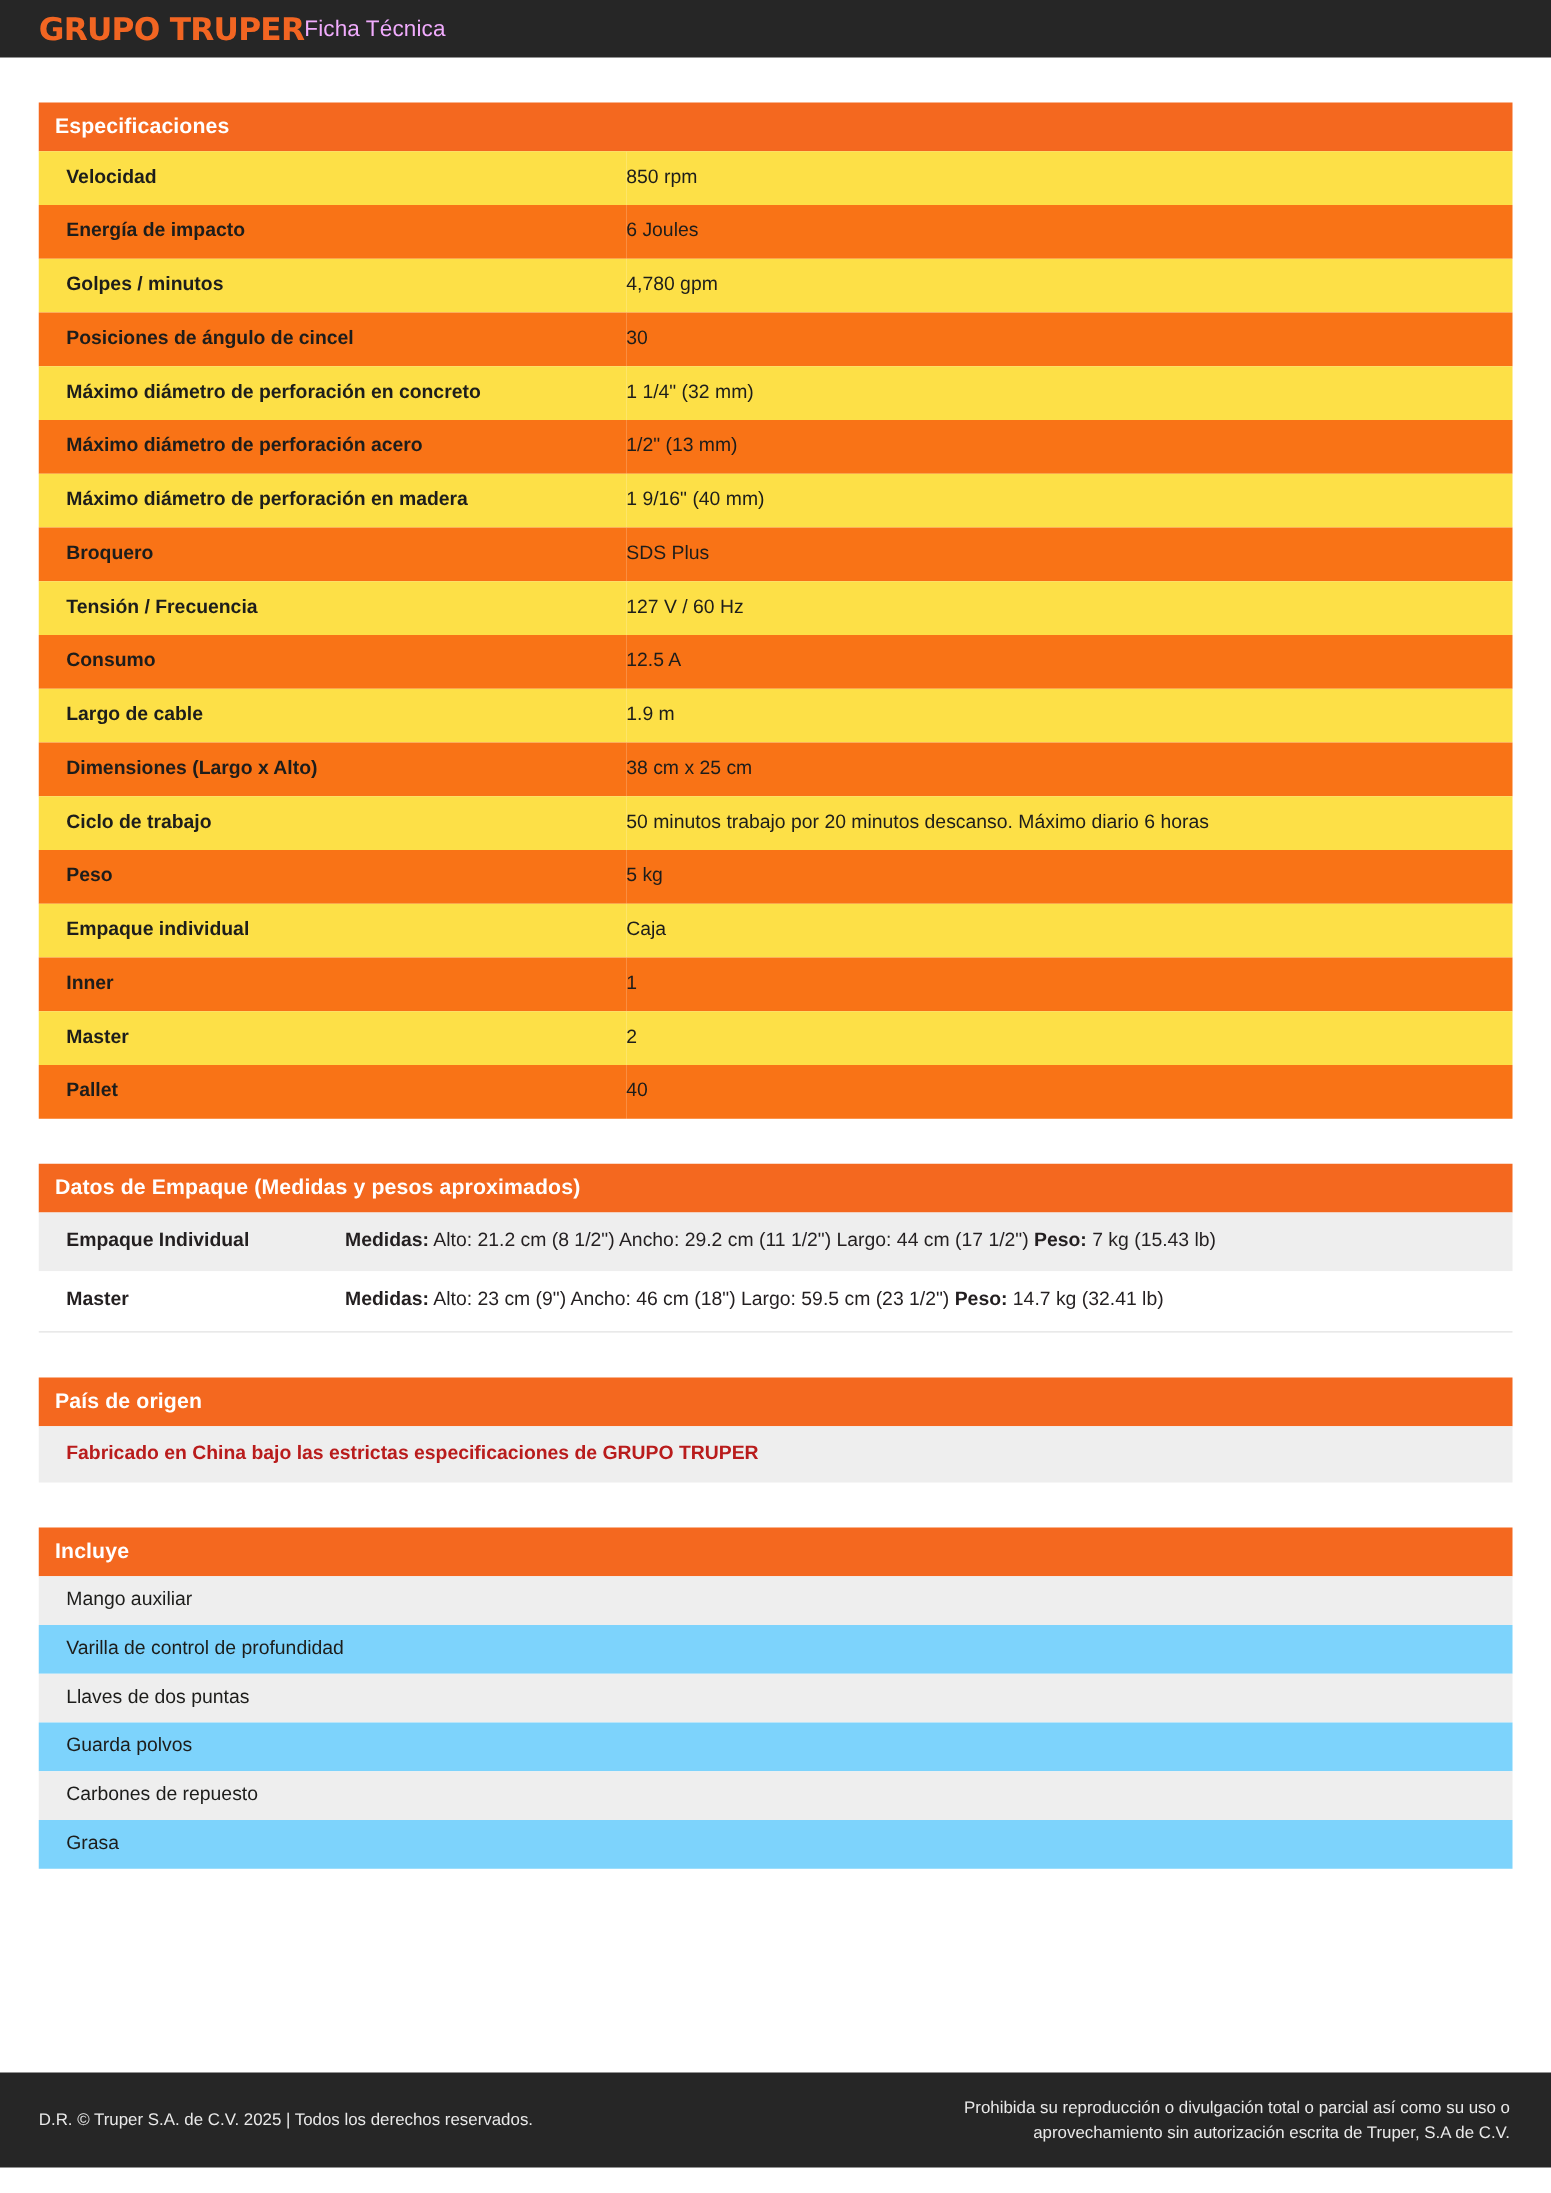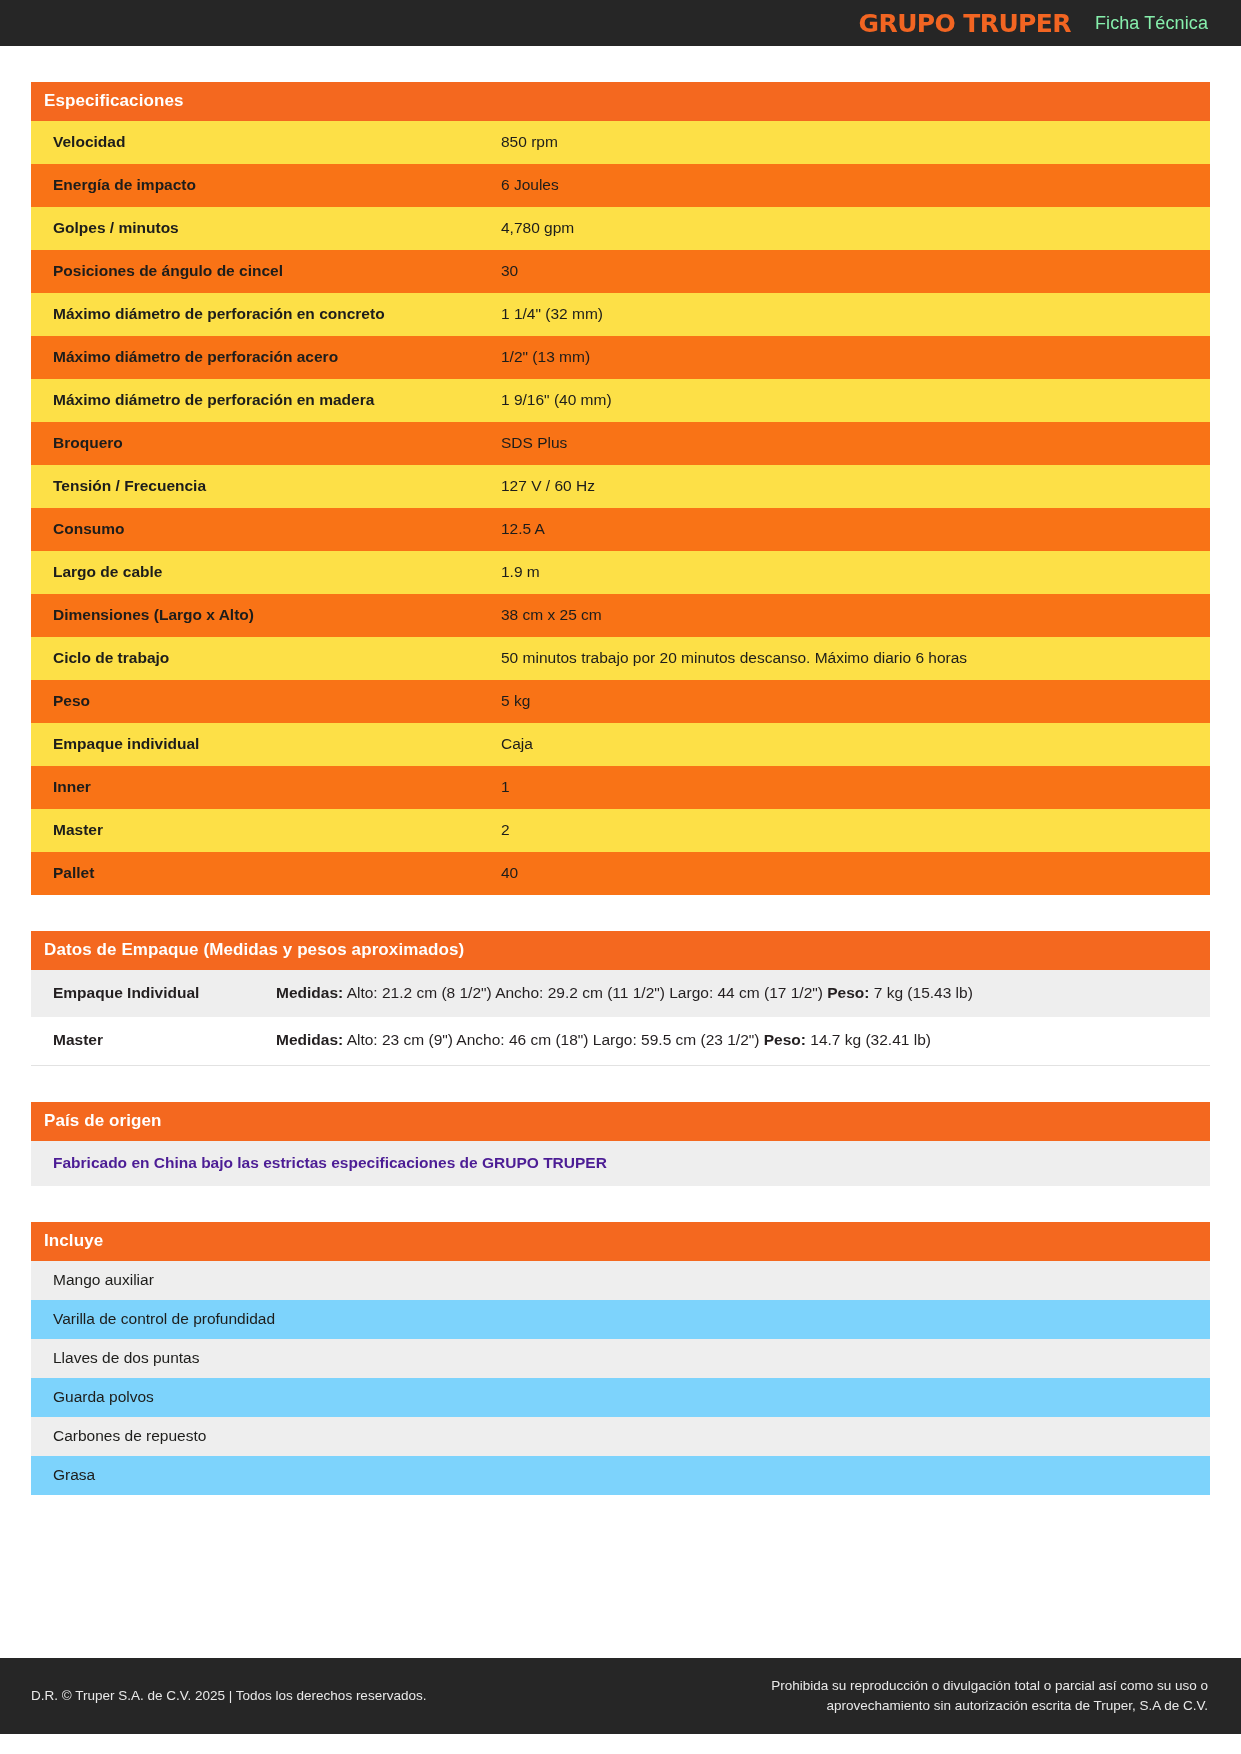--- a/index.html
+++ b/index.html
@@ -15,39 +15,38 @@
     color: #231f20;
     -webkit-font-smoothing: antialiased;
   }
 
   
   .topbar {
     height: 46px;
     background: #262626;
     display: flex;
     align-items: center;
-    justify-content: flex-end;
+    justify-content: flex-start;
     padding: 0 33px 0 31px;
     box-sizing: border-box;
   }
   .brand {
     font-size: 25px;
     font-weight: bold;
     letter-spacing: -0.6px;
     color: #f26522;
     font-family: "DejaVu Sans", sans-serif;
     white-space: nowrap;
   }
   .doc-kind {
     font-size: 18px;
-    color: #86efac;
+    color: #f0abfc;
     font-weight: normal;
     letter-spacing: 0.1px;
     white-space: nowrap;
-    margin-left: 24px;
   }
 
   
   .page {
     padding: 0 31px;
     box-sizing: border-box;
   }
 
   .section {
     margin-top: 36px;
@@ -120,21 +119,21 @@
   .pack-table td.v b { font-weight: bold; }
   .pack-sep { height: 1px; background: #e2e2e2; width: 100%; }
 
   
   .origin-row {
     background: #eeeeee;
     font-size: 15.5px;
     font-weight: bold;
     padding: 13px 0 14px 22px;
     box-sizing: border-box;
-    color: #4c1d95;
+    color: #b91c1c;
   }
 
   
   .inc-table {
     width: 100%;
     border-collapse: collapse;
   }
   .inc-table tr.odd  { background: #7dd3fc; }
   .inc-table tr.even { background: #eeeeee; border-radius: 11px; }
   .inc-table td {

